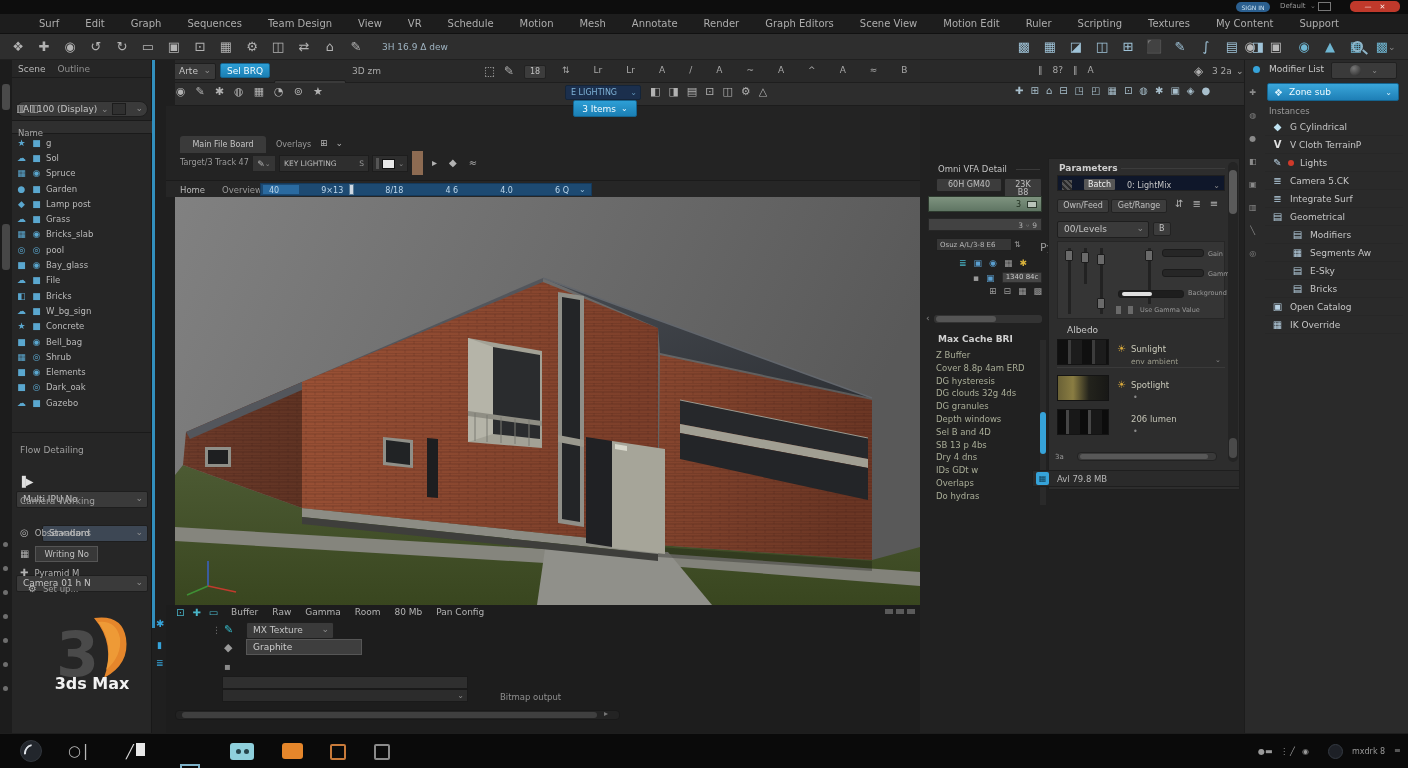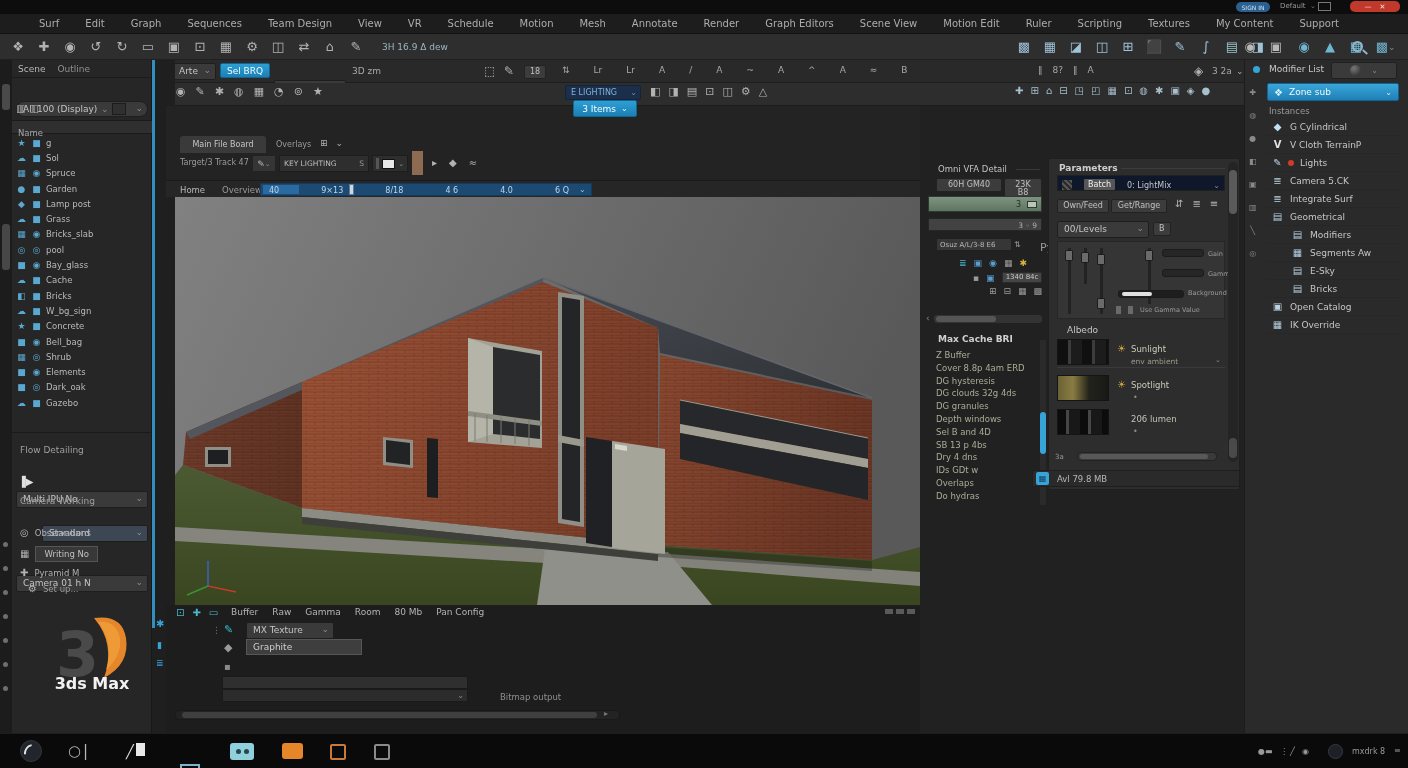--- a/index.html
+++ b/index.html
@@ -345,21 +345,21 @@
 
         <div class="xrow">
           <span class="xi">■</span>
           <span class="xi">◉</span>
           <span class="xlab">Bay_glass</span>
         </div>
 
         <div class="xrow">
           <span class="xi">☁</span>
           <span class="xi">■</span>
-          <span class="xlab">Cache</span>
+          <span class="xlab">File</span>
         </div>
 
         <div class="xrow">
           <span class="xi">◧</span>
           <span class="xi">■</span>
           <span class="xlab">Bricks</span>
         </div>
 
         <div class="xrow">
           <span class="xi">☁</span>

